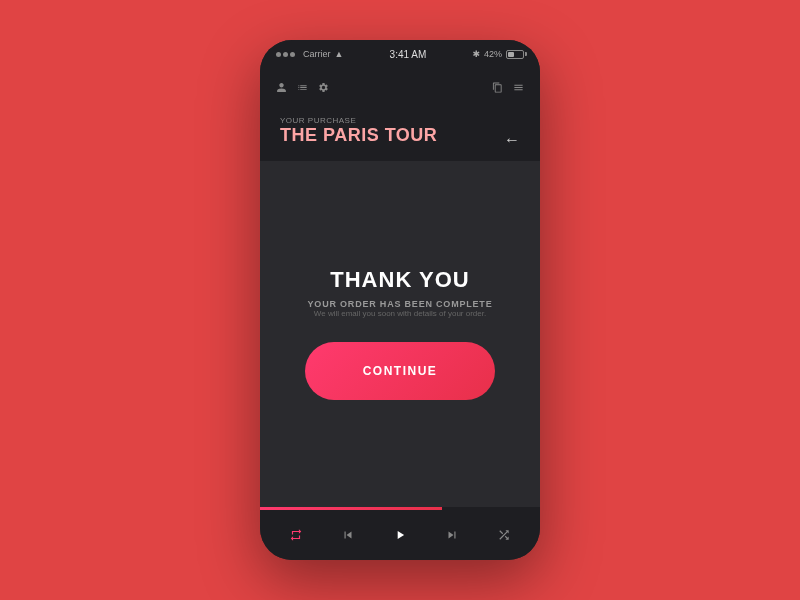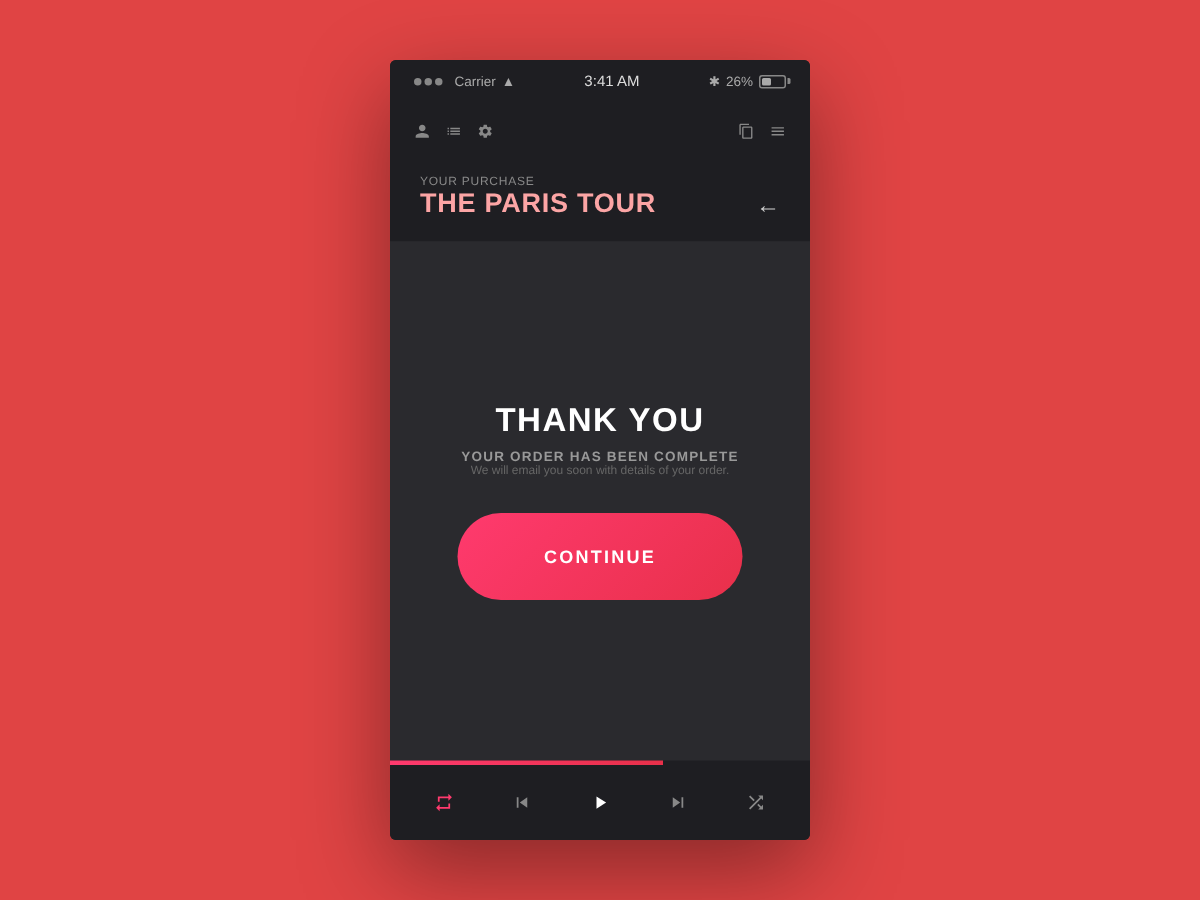--- a/index.html
+++ b/index.html
@@ -11,21 +11,21 @@
       display: flex;
       align-items: center;
       justify-content: center;
       font-family: -apple-system, BlinkMacSystemFont, 'Helvetica Neue', Arial, sans-serif;
     }
 
     .phone-frame {
       width: 280px;
       height: 520px;
       background-color: #2a2a2e;
-      border-radius: 4px;
+      border-radius: 32px;
       overflow: hidden;
       display: flex;
       flex-direction: column;
       box-shadow: 0 20px 60px rgba(0,0,0,0.4);
     }
 
     
     .status-bar {
       background-color: #1e1e22;
       height: 28px;
@@ -300,21 +300,21 @@
         <div class="dot"></div>
         <div class="dot"></div>
         <div class="dot"></div>
       </div>
       <span class="status-carrier">Carrier</span>
       <span class="status-wifi">▲</span>
     </div>
     <div class="status-time">3:41 AM</div>
     <div class="status-right">
       <span class="status-bt">✱</span>
-      <span class="status-battery-text">26%</span>
+      <span class="status-battery-text">42%</span>
       <div class="status-battery">
         <div class="battery-fill"></div>
       </div>
     </div>
   </div>
 
   <div class="top-nav">
     <div class="nav-left">
       <span class="nav-icon">
         <svg class="icon-svg-sm" viewBox="0 0 24 24">

